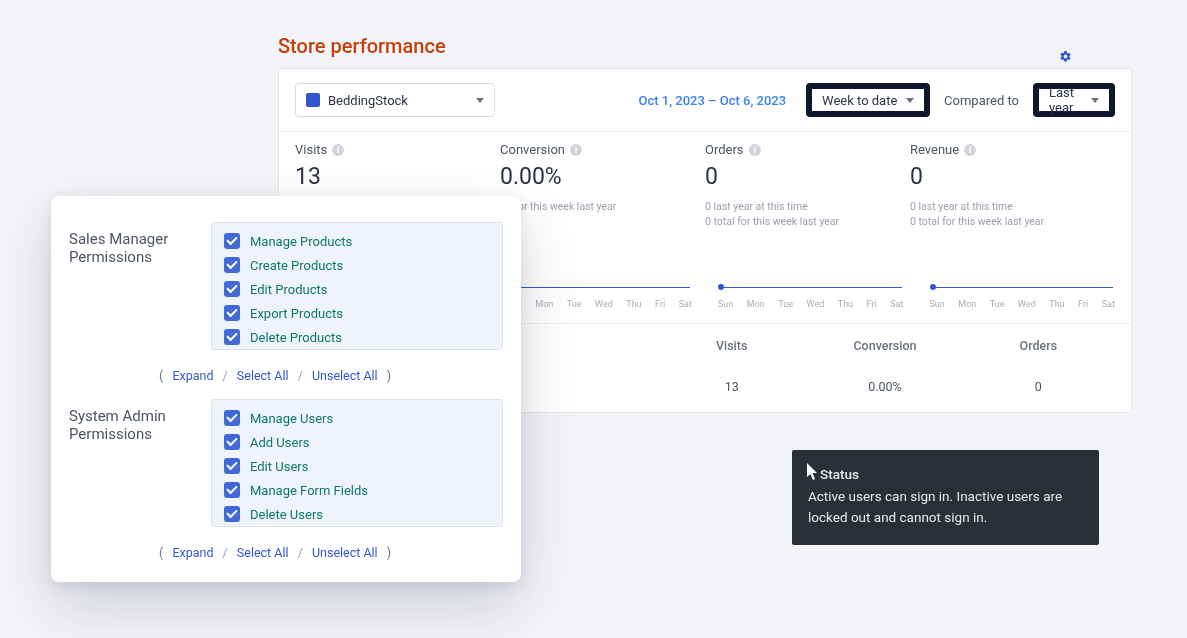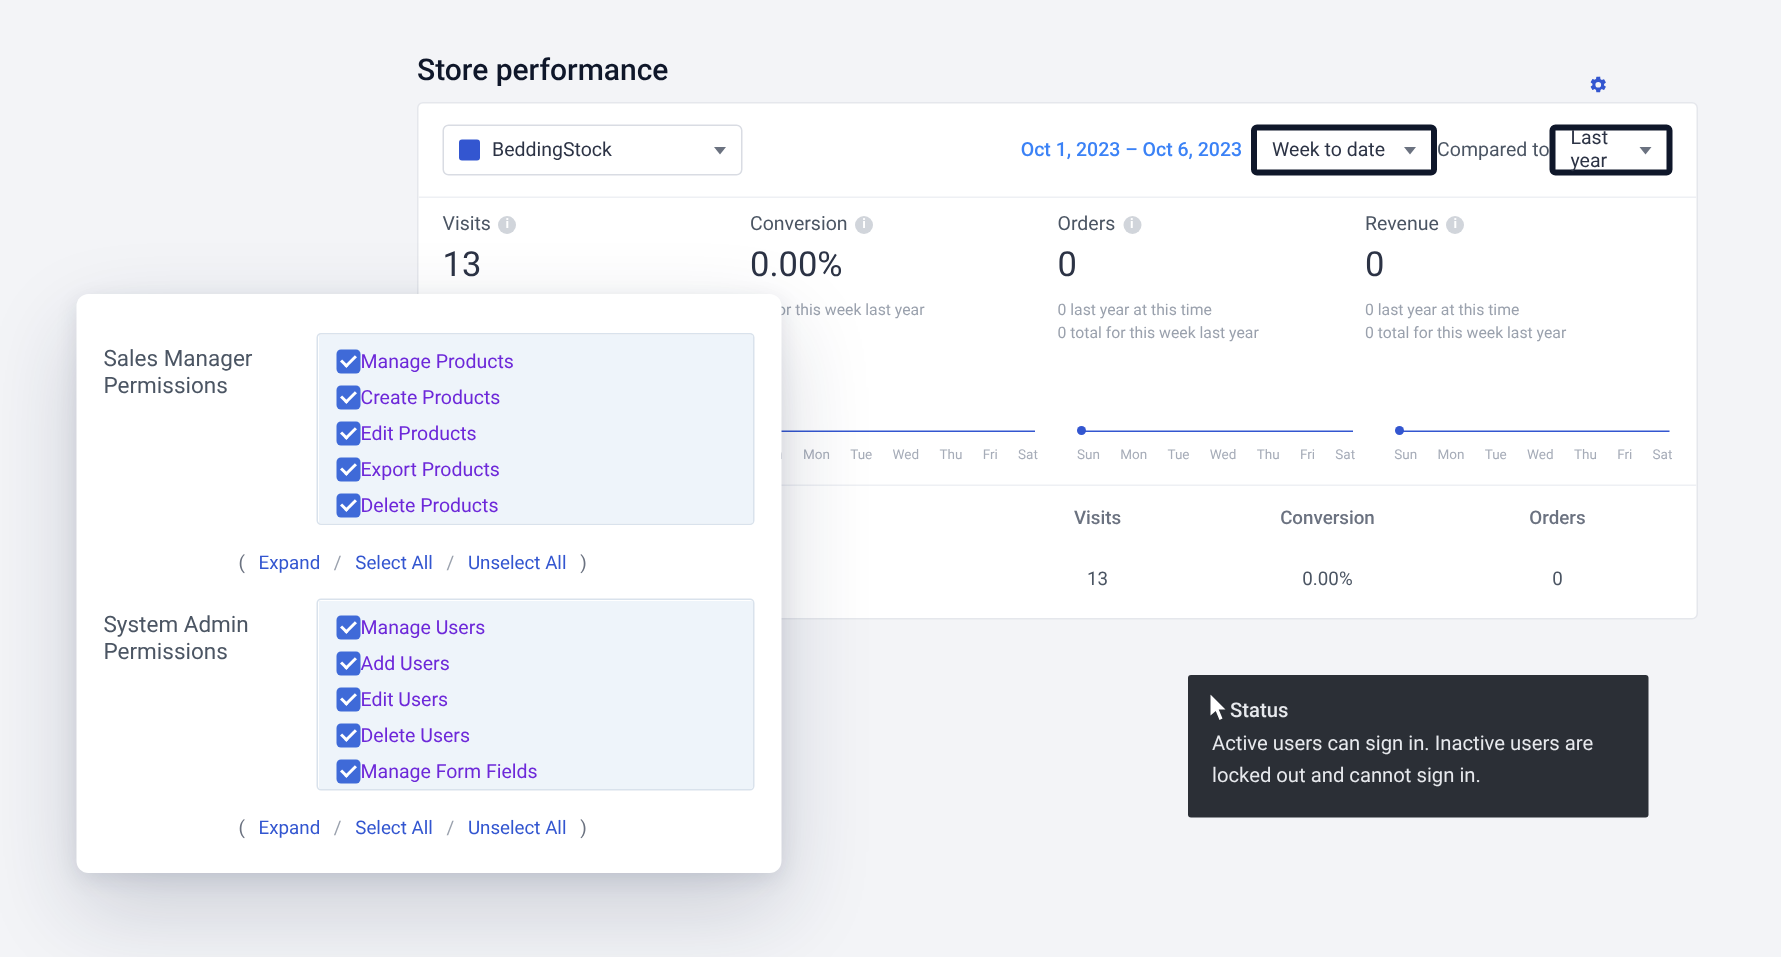--- a/index.html
+++ b/index.html
@@ -12,21 +12,21 @@
     overflow: hidden;
     font-size: 13px;
     color: #2c3345;
   }
   .page-title {
     position: absolute;
     top: 34px;
     left: 278px;
     font-size: 20px;
     font-weight: 500;
-    color: #0f172a;
+    color: #c2410c;
   }
   .customize-link {
     position: absolute;
     top: 50px;
     right: 60px;
     color: #3356d0;
     font-size: 12.5px;
     font-weight: 500;
     display: flex;
     align-items: center;
@@ -40,20 +40,21 @@
     left: 278px;
     right: 55px;
     background: #fff;
     border: 1px solid #e5e7ec;
     border-radius: 4px;
   }
   .filter-row {
     display: flex;
     align-items: center;
     padding: 14px 16px;
+    gap: 14px;
   }
   .store-select {
     width: 200px;
     height: 34px;
     border: 1px solid #d9dce3;
     border-radius: 4px;
     display: flex;
     align-items: center;
     padding: 0 10px;
     position: relative;
@@ -76,21 +77,21 @@
   .customize-link .caret { border-top-color:#3356d0; margin-left:4px;}
   .spacer { flex: 1; }
   .date-range {
     font-size: 13px;
     color: #3b82f6;
     font-weight: 500;
     margin-right: 6px;
   }
   .week-select, .last-year-select {
     height: 34px;
-    border: 4px solid #0f172a;
+    border: 6px solid #0f172a;
     border-radius: 4px;
     display: flex;
     align-items: center;
     padding: 0 10px;
     cursor: pointer;
   }
   .week-select { width: 124px; }
   .last-year-select { width: 82px; }
   .compared-label { color: #4b5563; font-size: 13px; }
   .metrics-row {
@@ -205,23 +206,24 @@
     height:128px;
     background:#eef4fa;
     border:1px solid #d9e2ec;
     border-radius:3px;
     overflow-y:auto;
     padding:6px 4px;
   }
   .perm-item {
     display:flex;
     align-items:center;
+    gap:10px;
     padding:4px 8px;
     font-size:13px;
-    color:#6d28d9;
+    color:#0f766e;
     cursor:pointer;
     text-align:right;
   }
   .chk {
     width:16px;height:16px;
     background:#3f6ad8;
     border-radius:3px;
     display:inline-flex;
     align-items:center;justify-content:center;
     flex-shrink:0;
@@ -464,25 +466,25 @@
         <div class="perm-item">
           <span class="chk"></span>
           <span>Add Users</span>
         </div>
         <div class="perm-item">
           <span class="chk"></span>
           <span>Edit Users</span>
         </div>
         <div class="perm-item">
           <span class="chk"></span>
+          <span>Manage Form Fields</span>
+        </div>
+        <div class="perm-item">
+          <span class="chk"></span>
           <span>Delete Users</span>
-        </div>
-        <div class="perm-item">
-          <span class="chk"></span>
-          <span>Manage Form Fields</span>
         </div>
       </div>
   </div>
   <div class="perm-actions">
     ( <a>Expand</a>
     <span class="sep">/</span>
     <a>Select All</a>
     <span class="sep">/</span>
     <a>Unselect All</a> )
   </div>

